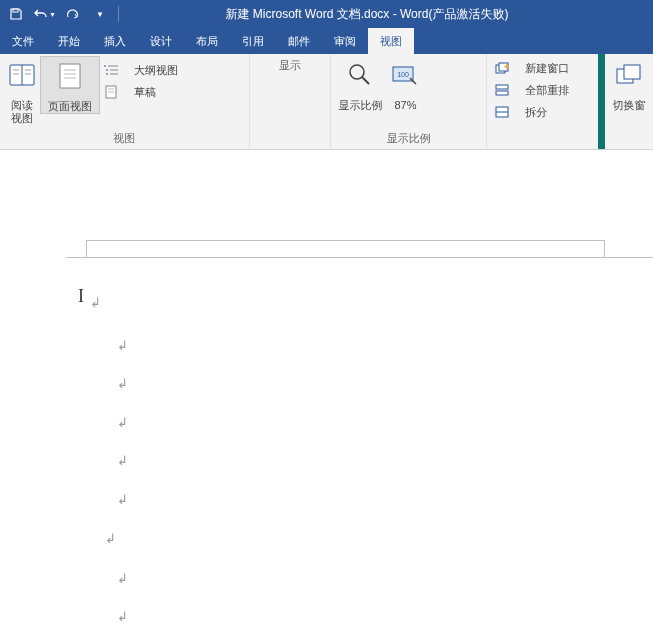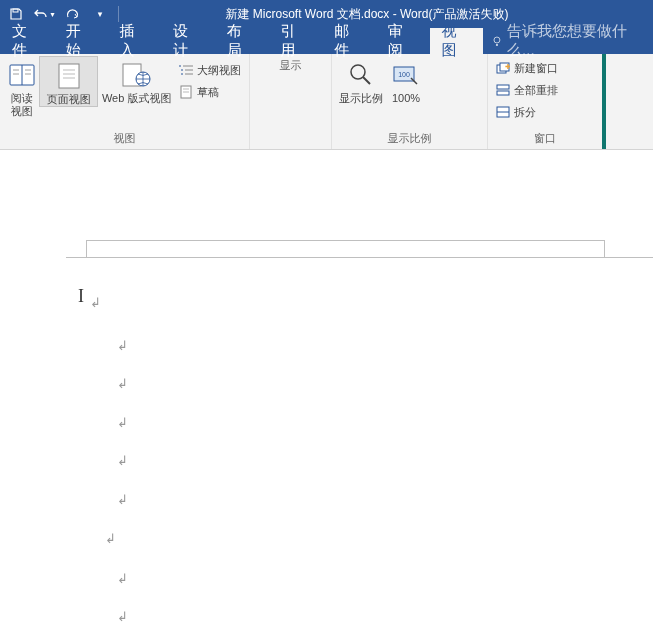--- a/index.html
+++ b/index.html
@@ -2,33 +2,33 @@
 <html><head>
 <meta charset="utf-8">
 <style>
   * { margin: 0; padding: 0; box-sizing: border-box; font-family: "Microsoft YaHei", "Segoe UI", sans-serif; }
   body { width: 653px; height: 623px; overflow: hidden; background: #fff; }
   .titlebar { height: 28px; background: #2b579a; color: #fff; display: flex; align-items: center; font-size: 12px; }
   .qat { display: flex; align-items: center; gap: 4px; padding-left: 4px; }
   .qat-btn { width: 24px; height: 22px; display: flex; align-items: center; justify-content: center; color: #fff; }
   .qat-sep { width: 1px; height: 16px; background: rgba(255,255,255,0.3); margin: 0 2px; }
   .doc-title { flex: 1; text-align: center; padding-right: 40px; }
-  .menubar { height: 26px; background: #2b579a; display: flex; align-items: center; font-size: 15px; }
+  .menubar { height: 26px; background: #2b579a; display: flex; align-items: center; font-size: 11px; }
   .menu-tab { padding: 0 12px; height: 26px; display: flex; align-items: center; color: #fff; }
   .menu-tab.active { background: #f3f3f3; color: #2b579a; }
   .tell-me { color: rgba(255,255,255,0.7); display: flex; align-items: center; gap: 4px; padding-left: 8px; }
   .ribbon { height: 96px; background: #f3f3f3; border-bottom: 1px solid #d4d4d4; display: flex; font-size: 11px; color: #444; }
   .group { border-right: 1px solid #e1e1e1; display: flex; flex-direction: column; padding: 2px 4px 0; }
   .group-body { flex: 1; display: flex; align-items: flex-start; }
   .group-label { text-align: center; padding: 2px 0 3px; color: #666; font-size: 11px; }
-  .big-btn { width: 44px; display: flex; flex-direction: column; align-items: center; padding-top: 4px; gap: 2px; text-align: center; line-height: 1.2; }
+  .big-btn { width: 44px; display: flex; flex-direction: column; align-items: center; padding-top: 4px; gap: 9px; text-align: center; line-height: 1.2; }
   .big-btn.active { background: #e1e1e1; border: 1px solid #c4c4c4; }
   .big-icon { width: 30px; height: 30px; display: flex; align-items: center; justify-content: center; }
   .small-list { display: flex; flex-direction: column; gap: 2px; padding: 4px 4px 0; }
-  .small-item { display: flex; align-items: center; gap: 4px; height: 20px; white-space: nowrap; text-align: right; }
+  .small-item { display: flex; align-items: center; gap: 16px; height: 20px; white-space: nowrap; text-align: right; }
   .chk { width: 12px; height: 12px; border: 1px solid #888; background: #fff; flex-shrink: 0; }
   .mini-icon { width: 14px; height: 14px; display: flex; align-items: center; justify-content: center; flex-shrink: 0; }
   .doc-area { position: relative; height: calc(623px - 150px); background: #fff; }
   .page-edge { position: absolute; left: 66px; right: 0; top: 90px; height: 18px; border-bottom: 1px solid #bfbfbf; }
   .page-edge-inner { position: absolute; left: 20px; right: 48px; top: 0; height: 18px; border-left: 1px solid #bfbfbf; border-right: 1px solid #bfbfbf; border-top: 1px solid #bfbfbf; }
   .cursor-caret { position: absolute; left: 78px; top: 136px; font-size: 18px; color: #333; font-family: serif; }
   .para-mark { position: absolute; color: #999; font-size: 13px; }
   svg { display: block; }
 </style>
 </head>
@@ -63,27 +63,20 @@
 <div class="menubar">
   <div class="menu-tab">文件</div>
   <div class="menu-tab">开始</div>
   <div class="menu-tab">插入</div>
   <div class="menu-tab">设计</div>
   <div class="menu-tab">布局</div>
   <div class="menu-tab">引用</div>
   <div class="menu-tab">邮件</div>
   <div class="menu-tab">审阅</div>
   <div class="menu-tab active">视图</div>
-  <div class="tell-me">
-    <svg width="12" height="12" viewBox="0 0 12 12">
-        <circle cx="6" cy="5" r="3" fill="none" stroke="rgba(255,255,255,0.7)"></circle>
-        <path d="M5 9h2v2H5z" fill="rgba(255,255,255,0.7)"></path>
-      </svg>
-    <span>告诉我您想要做什么...</span>
-  </div>
 </div>
 
 <div class="ribbon">
 
   <div class="group" style="width:250px">
     <div class="group-body">
       <div class="big-btn" style="width:36px">
         <div class="big-icon">
             <svg width="26" height="22" viewBox="0 0 26 22">
               <rect x="1" y="1" width="24" height="20" rx="1" fill="#fff" stroke="#2b579a"></rect>
@@ -101,30 +94,20 @@
         <div class="big-icon">
             <svg width="22" height="26" viewBox="0 0 22 26">
               <rect x="1" y="1" width="20" height="24" fill="#fff" stroke="#888"></rect>
               <line x1="5" y1="7" x2="17" y2="7" stroke="#bbb"></line>
               <line x1="5" y1="11" x2="17" y2="11" stroke="#bbb"></line>
               <line x1="5" y1="15" x2="17" y2="15" stroke="#bbb"></line>
             </svg>
           </div>
         <span>页面视图</span>
       </div>
-      <div class="big-btn" style="width:78px">
-        <div class="big-icon">
-            <svg width="30" height="24" viewBox="0 0 30 24">
-              <rect x="1" y="1" width="18" height="22" fill="#fff" stroke="#888"></rect>
-              <circle cx="21" cy="16" r="7" fill="#fff" stroke="#2b579a"></circle>
-              <path d="M14 16h14M21 9v14M16 11a10 10 0 0010 0M16 21a10 10 0 0110 0" fill="none" stroke="#2b579a" stroke-width="0.8"></path>
-            </svg>
-          </div>
-        <span>Web 版式视图</span>
-      </div>
       <div class="small-list">
         <div class="small-item">
           <span class="mini-icon">
               <svg width="14" height="12" viewBox="0 0 14 12">
                 <line x1="0" y1="2" x2="2" y2="2" stroke="#2b579a"></line>
                 <line x1="4" y1="2" x2="14" y2="2" stroke="#888"></line>
                 <line x1="2" y1="6" x2="4" y2="6" stroke="#2b579a"></line>
                 <line x1="6" y1="6" x2="14" y2="6" stroke="#888"></line>
                 <line x1="2" y1="10" x2="4" y2="10" stroke="#2b579a"></line>
                 <line x1="6" y1="10" x2="14" y2="10" stroke="#888"></line>
@@ -163,27 +146,27 @@
         <span>显示比例</span>
       </div>
       <div class="big-btn" style="width:40px">
         <div class="big-icon">
             <svg width="26" height="22" viewBox="0 0 26 22">
               <rect x="1" y="3" width="20" height="14" fill="#d9e6f5" stroke="#2b579a"></rect>
               <text x="11" y="13" font-size="7" text-anchor="middle" fill="#2b579a">100</text>
               <line x1="18" y1="14" x2="24" y2="20" stroke="#444" stroke-width="1.5"></line>
             </svg>
           </div>
-        <span>100%</span>
+        <span>87%</span>
       </div>
     </div>
     <div class="group-label">显示比例</div>
   </div>
 
-  <div class="group" style="width:118px;border-right:4px solid #0f766e">
+  <div class="group" style="width:118px;border-right:7px solid #0f766e">
     <div class="group-body">
       <div class="small-list" style="padding-top:2px">
         <div class="small-item">
           <span class="mini-icon">
               <svg width="14" height="12" viewBox="0 0 14 12">
                 <rect x="1" y="3" width="9" height="8" fill="#fff" stroke="#2b579a"></rect>
                 <rect x="4" y="1" width="9" height="8" fill="#fff" stroke="#2b579a"></rect>
                 <text x="9" y="7" font-size="7" fill="#e8a33d">✚</text>
               </svg>
             </span>
@@ -203,23 +186,36 @@
               <svg width="14" height="12" viewBox="0 0 14 12">
                 <rect x="1" y="1" width="12" height="10" fill="#fff" stroke="#2b579a"></rect>
                 <line x1="1" y1="6" x2="13" y2="6" stroke="#2b579a"></line>
               </svg>
             </span>
           <span>拆分</span>
         </div>
       </div>
       <div style="width:16px"></div>
     </div>
-    <div class="group-label">窗口</div>
-  </div>
-
+  </div>
+
+  <div class="group" style="border-right:none;flex:1">
+    <div class="group-body">
+      <div class="big-btn" style="width:40px">
+        <div class="big-icon">
+            <svg width="26" height="22" viewBox="0 0 26 22">
+              <rect x="1" y="5" width="16" height="14" fill="#fff" stroke="#2b579a"></rect>
+              <rect x="8" y="1" width="16" height="14" fill="#fff" stroke="#2b579a"></rect>
+            </svg>
+          </div>
+        <span>切换窗</span>
+      </div>
+    </div>
+    <div class="group-label">&nbsp;</div>
+  </div>
 </div>
 
 <div class="doc-area">
   <div class="page-edge">
     <div class="page-edge-inner"></div>
   </div>
   <div class="cursor-caret">I</div>
   <div id="para-marks">
       <span class="para-mark" style="left: 90px; top: 145px;">↲</span>
       <span class="para-mark" style="left: 117px; top: 188px;">↲</span>

